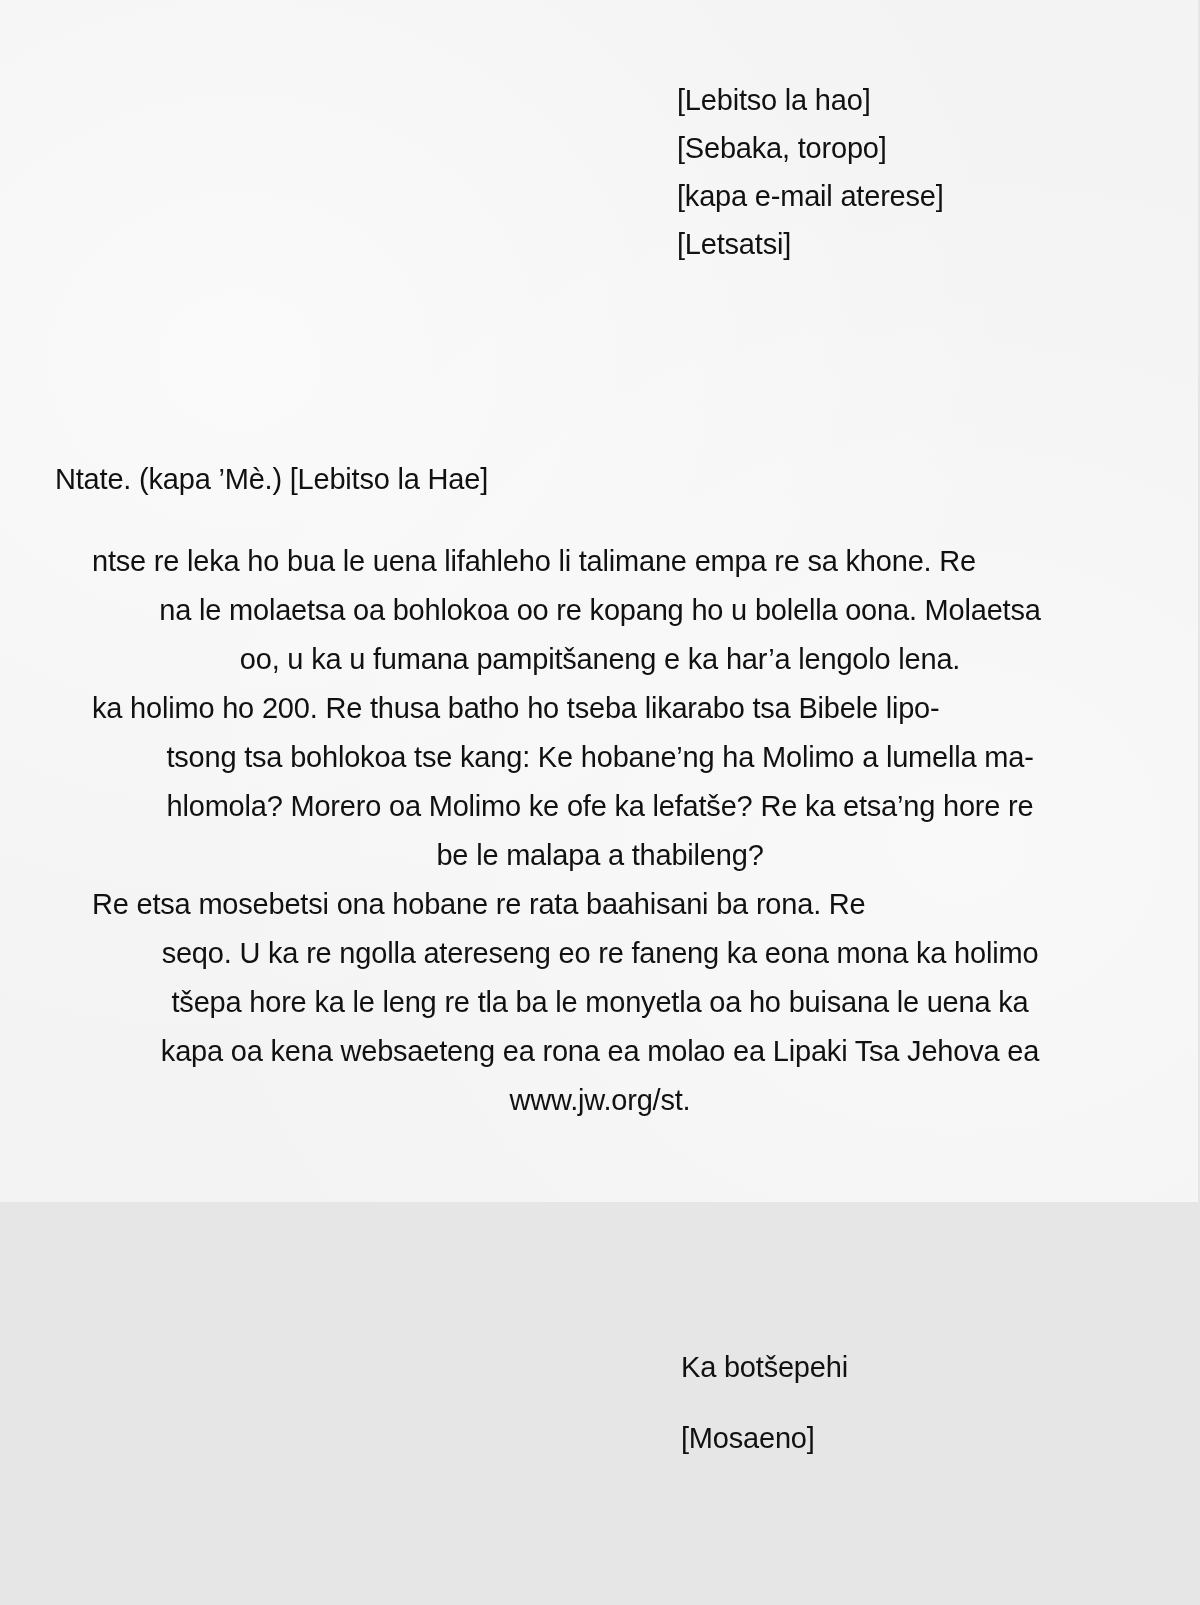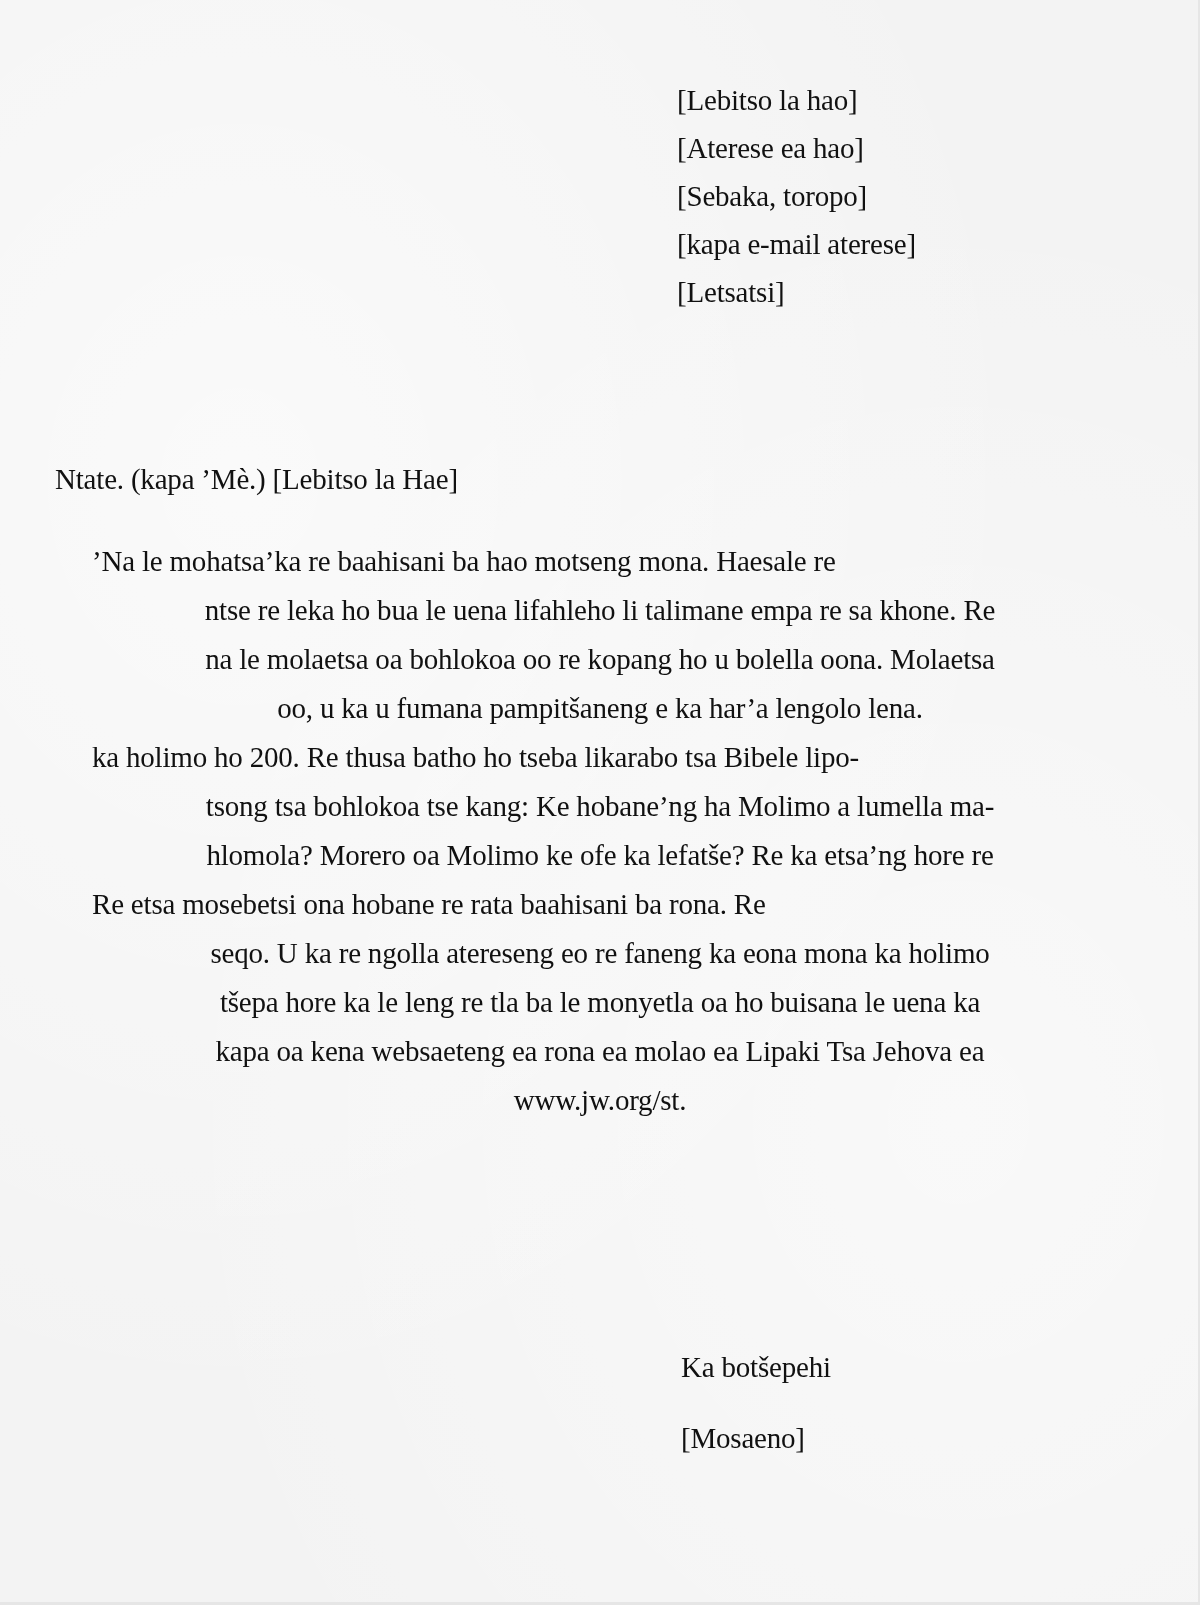--- a/index.html
+++ b/index.html
@@ -8,26 +8,26 @@
     }
     body {
       width: 1200px;
       height: 1605px;
       background: #e6e6e6;
       overflow: hidden;
     }
     .page {
       position: relative;
       width: 1198px;
-      height: 1602px;
+      height: 1202px;
       background:
         radial-gradient(ellipse at 20% 30%, rgba(255,255,255,0.6), rgba(255,255,255,0) 60%),
         radial-gradient(ellipse at 80% 70%, rgba(255,255,255,0.5), rgba(255,255,255,0) 60%),
         #f3f3f3;
-      font-family: Liberation Serif, serif;
+      font-family: Liberation Sans, sans-serif;
       color: #111;
       font-size: 29px;
       letter-spacing: -0.2px;
     }
     .sender-block {
       position: absolute;
       left: 677px;
       top: 76px;
       line-height: 48px;
     }
@@ -76,39 +76,38 @@
       white-space: nowrap;
     }
   </style>
 </head>
 <body>
 
 <div class="page">
 
   <div class="sender-block">
     <span class="sender-line">[Lebitso la hao]</span>
-    <span class="sender-line">[Aterese ea hao]</span>
     <span class="sender-line">[Sebaka, toropo]</span>
     <span class="sender-line">[kapa e-mail aterese]</span>
     <span class="sender-line">[Letsatsi]</span>
   </div>
 
   <div class="salutation">Ntate. (kapa ’Mè.) [Lebitso la Hae]</div>
 
   <div class="body-text">
     <div class="para">
-      <span class="line">’Na le mohatsa’ka re baahisani ba hao motseng mona. Haesale re</span>
       <span class="line">ntse re leka ho bua le uena lifahleho li talimane empa re sa khone. Re</span>
       <span class="line">na le molaetsa oa bohlokoa oo re kopang ho u bolella oona. Molaetsa</span>
       <span class="line">oo, u ka u fumana pampitšaneng e ka har’a lengolo lena.</span>
     </div>
     <div class="para">
       <span class="line">ka holimo ho 200. Re thusa batho ho tseba likarabo tsa Bibele lipo-</span>
       <span class="line">tsong tsa bohlokoa tse kang: Ke hobane’ng ha Molimo a lumella ma-</span>
       <span class="line">hlomola? Morero oa Molimo ke ofe ka lefatše? Re ka etsa’ng hore re</span>
+      <span class="line">be le malapa a thabileng?</span>
     </div>
     <div class="para">
       <span class="line">Re etsa mosebetsi ona hobane re rata baahisani ba rona. Re</span>
       <span class="line">seqo. U ka re ngolla atereseng eo re faneng ka eona mona ka holimo</span>
       <span class="line">tšepa hore ka le leng re tla ba le monyetla oa ho buisana le uena ka</span>
       <span class="line">kapa oa kena websaeteng ea rona ea molao ea Lipaki Tsa Jehova ea</span>
       <span class="line">www.jw.org/st.</span>
     </div>
   </div>
 

